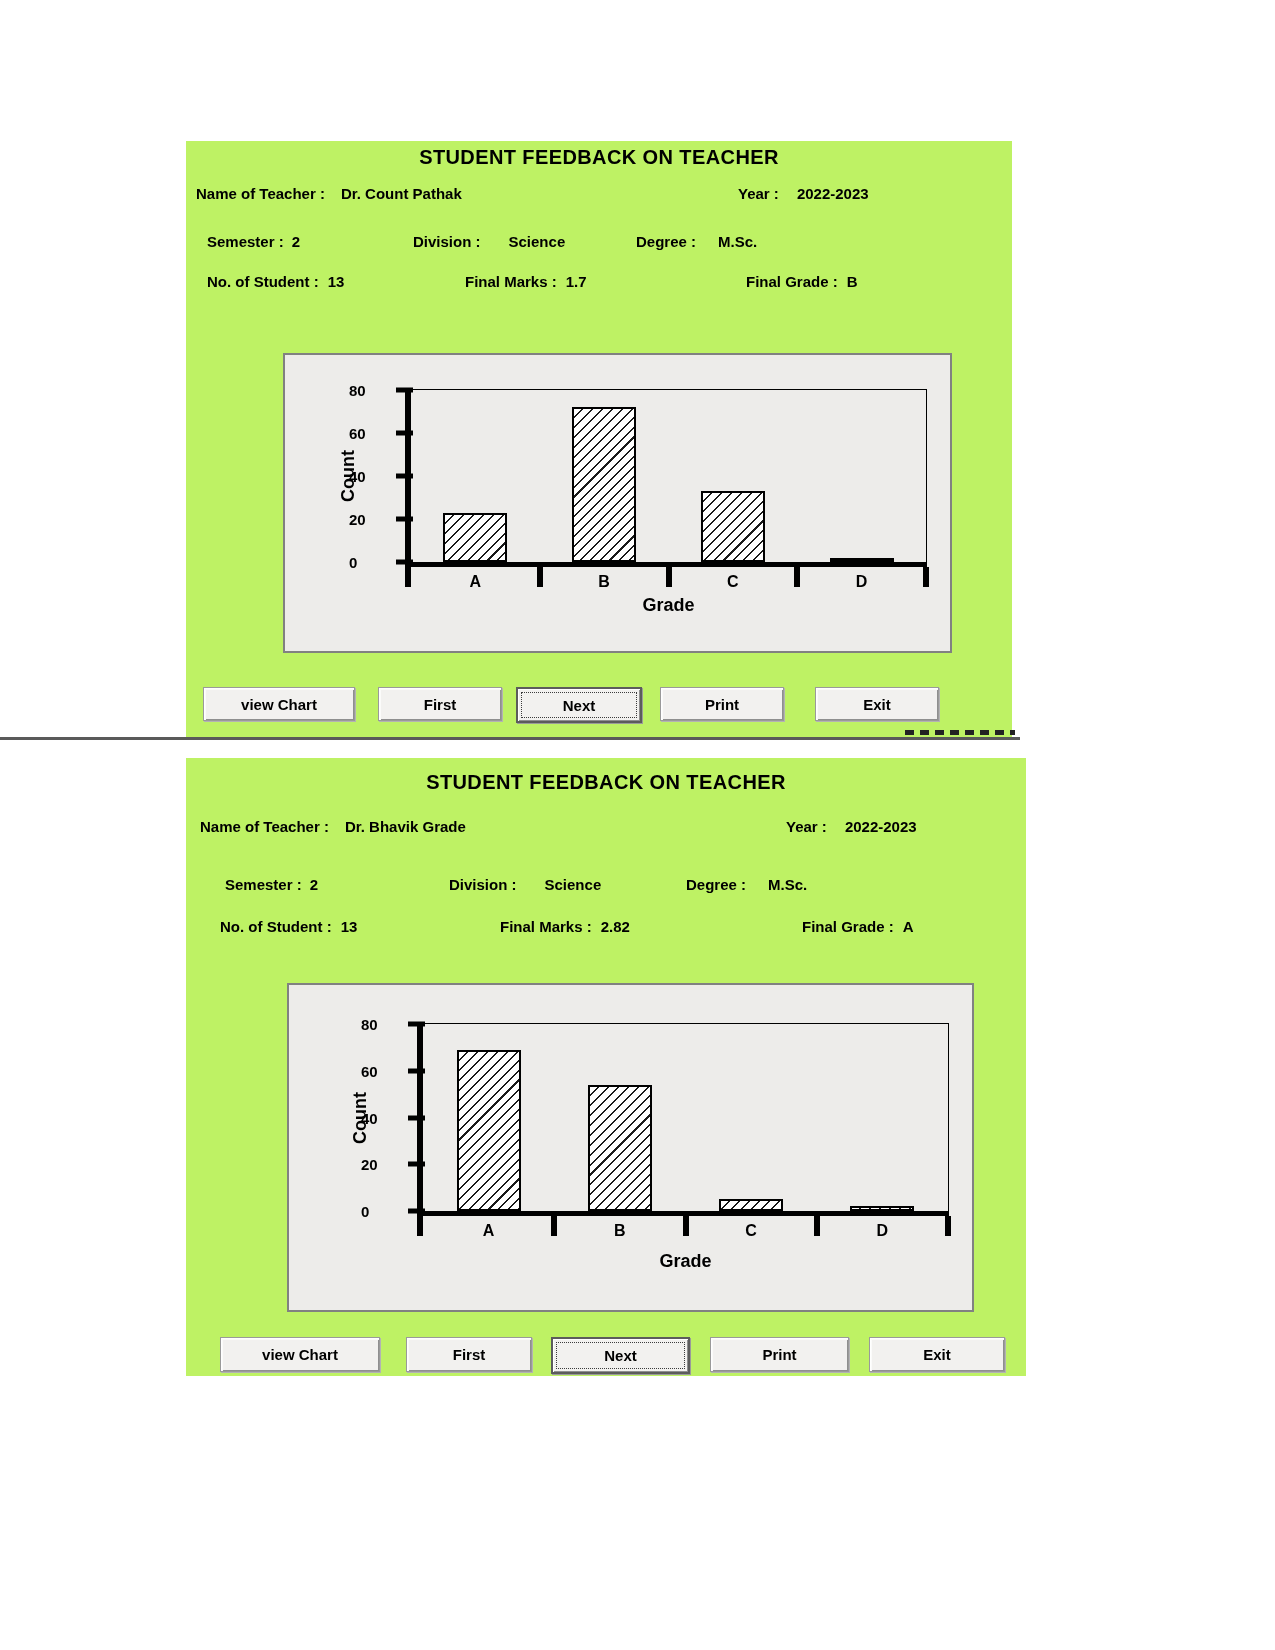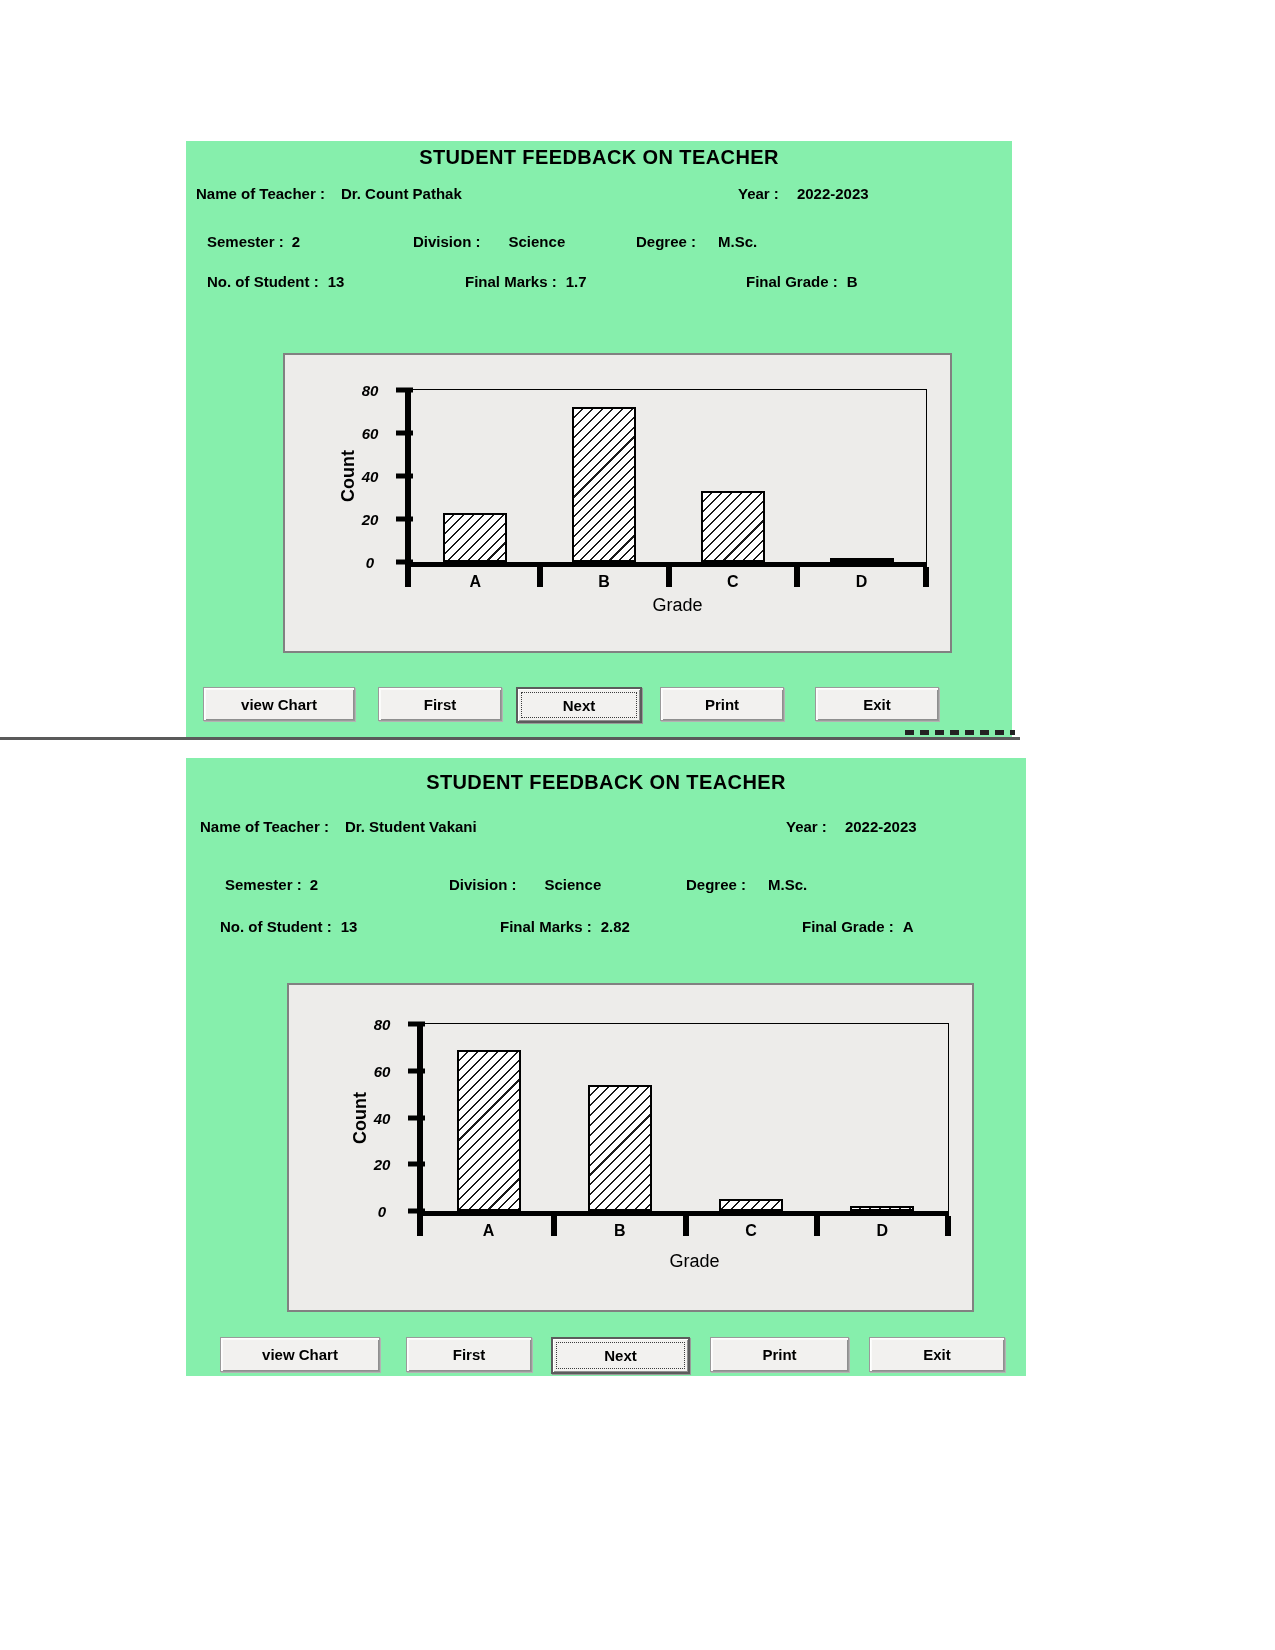--- a/index.html
+++ b/index.html
@@ -1,20 +1,20 @@
 <!DOCTYPE html>
 <html><head>
 <meta charset="utf-8">
 <style>
   html,body{margin:0;padding:0;}
   body{
     width:1275px;height:1650px;position:relative;background:#ffffff;
     font-family:"Liberation Sans",sans-serif;color:#000;
   }
-  .panel{position:absolute;background:#86efac;}
+  .panel{position:absolute;background:#bef264;}
   #panel1{left:186px;top:141px;width:826px;height:596px;}
   #panel2{left:186px;top:758px;width:840px;height:618px;}
 
   .win-title{position:absolute;left:0;width:100%;text-align:center;
     font-size:20px;font-weight:bold;letter-spacing:.4px;}
   #panel1 .win-title{top:5px;}
   #panel2 .win-title{top:13px;}
 
   .fgroup{position:absolute;display:flex;align-items:baseline;
     font-size:15px;font-weight:bold;white-space:nowrap;}
@@ -29,29 +29,29 @@
   .plot{position:absolute;box-sizing:border-box;
     border-top:1px solid #000;border-right:1px solid #000;
     border-left:6px solid #000;border-bottom:5px solid #000;}
   #panel1 .plot{left:120px;top:34px;width:522px;height:178px;}
   #panel2 .plot{left:128px;top:38px;width:532px;height:193px;}
 
   .bar{position:absolute;bottom:0;width:64px;transform:translateX(-50%);
     box-sizing:border-box;border:2px solid #000;background-color:#fff;
     background-image:repeating-linear-gradient(135deg,#ffffff 0 5.5px,#191919 5.5px 7px);}
   .ytick{position:absolute;left:-15px;width:17px;height:5px;background:#000;transform:translateY(-50%);}
-  .ytick-label{position:absolute;left:-62px;width:42px;text-align:center;transform:translateY(-50%);
-    font-size:15px;font-weight:bold;line-height:1;font-style:italic;}
+  .ytick-label{position:absolute;left:-62px;width:42px;text-align:left;transform:translateY(-50%);
+    font-size:15px;font-weight:bold;line-height:1;}
   .xtick{position:absolute;bottom:-25px;width:6px;height:20px;background:#000;transform:translateX(-50%);}
   .axis-ext{position:absolute;left:-6px;bottom:-25px;width:6px;height:20px;background:#000;}
   .cat-label{position:absolute;top:calc(100% + 11px);width:25%;text-align:center;
     font-size:16px;font-weight:bold;transform:translateX(0);}
   .ylab{position:absolute;left:-112px;top:calc(50% - 11px);width:100px;height:22px;text-align:center;
     transform:rotate(-90deg);font-size:18px;font-weight:bold;}
-  .xlab{position:absolute;left:9px;width:100%;text-align:center;font-size:18px;font-weight:normal;}
+  .xlab{position:absolute;left:0;width:100%;text-align:center;font-size:18px;font-weight:bold;}
   #panel1 .xlab{top:calc(100% + 33px);}
   #panel2 .xlab{top:calc(100% + 40px);}
 
   
   .btn{position:absolute;height:32px;display:flex;align-items:center;justify-content:center;
     background:#f2f1ef;font-size:15px;font-weight:bold;cursor:default;
     border:1px solid #9a9a9a;
     box-shadow:inset 1px 1px 0 #ffffff,inset 2px 2px 0 #fbfbfa,inset -1px -1px 0 #8f8f8f,1px 1px 0 #b3b3b3;}
   .btn.focused{border:2px solid #5c5c5c;
     box-shadow:inset 1px 1px 0 #ffffff,inset -1px -1px 0 #8f8f8f,1px 1px 0 #9a9a9a;}
@@ -154,21 +154,21 @@
 </div>
 
 <div class="artifact"></div>
 <div class="divider"></div>
 
 <div class="panel" id="panel2">
   <div class="win-title">STUDENT FEEDBACK ON TEACHER</div>
 
   <div class="fgroup" style="left:14px;top:60px;gap:16px;">
     <span class="lab">Name of Teacher :</span>
-    <span class="val">Dr. Student Vakani</span>
+    <span class="val">Dr. Bhavik Grade</span>
   </div>
   <div class="fgroup" style="left:600px;top:60px;gap:18px;">
     <span class="lab">Year :</span>
     <span class="val">2022-2023</span>
   </div>
 
   <div class="fgroup" style="left:39px;top:118px;gap:8px;">
     <span class="lab">Semester :</span>
     <span class="val">2</span>
   </div>

